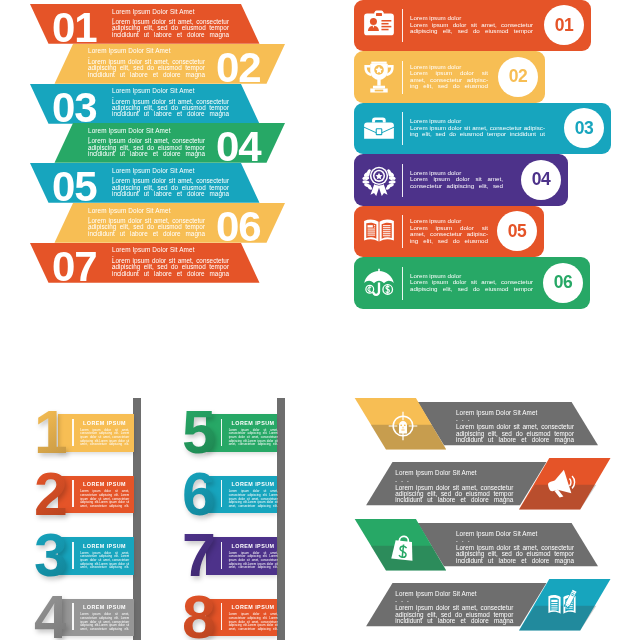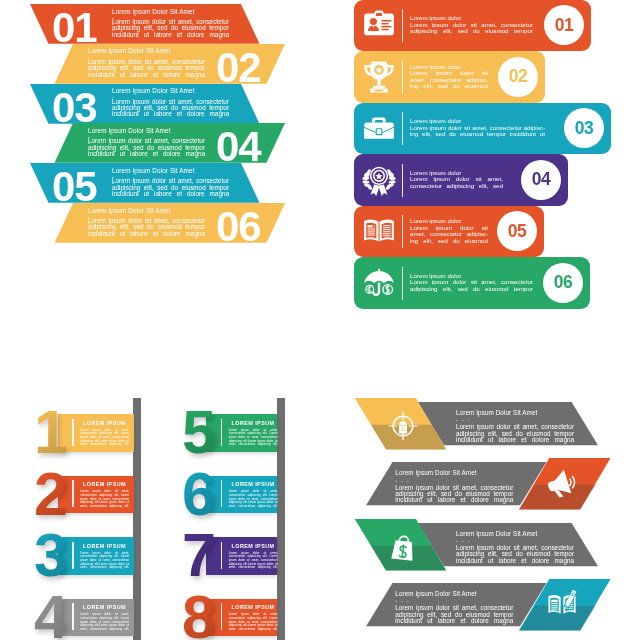--- a/index.html
+++ b/index.html
@@ -124,20 +124,31 @@
           <div class="rdots">- - -</div>
           <div class="rbody">Lorem ipsum dolor sit amet, consectetur adipiscing elit, sed do eiusmod tempor incididunt ut labore et dolore magna</div>
         </div>
       </div>
       <div class="rib" style="top: 203px;">
         <svg width="320" height="40.8">
           <polygon points="73,0 285,0 266.5,39.8 54.5,39.8" fill="#F7BE54"></polygon>
         </svg>
         <div class="rnum" style="left:216px">06</div>
         <div class="rtxt" style="left:88px">
+          <div class="rhead">Lorem Ipsum Dolor Sit Amet</div>
+          <div class="rdots">- - -</div>
+          <div class="rbody">Lorem ipsum dolor sit amet, consectetur adipiscing elit, sed do eiusmod tempor incididunt ut labore et dolore magna</div>
+        </div>
+      </div>
+      <div class="rib" style="top: 242.8px;">
+        <svg width="320" height="40.8">
+          <polygon points="30,0 241,0 259.5,39.8 48.5,39.8" fill="#E55428"></polygon>
+        </svg>
+        <div class="rnum" style="left:52px">07</div>
+        <div class="rtxt" style="left:112px">
           <div class="rhead">Lorem Ipsum Dolor Sit Amet</div>
           <div class="rdots">- - -</div>
           <div class="rbody">Lorem ipsum dolor sit amet, consectetur adipiscing elit, sed do eiusmod tempor incididunt ut labore et dolore magna</div>
         </div>
       </div>
     </div>
   <div class="panel" id="p2">
       <div class="bar" style="top: -0.5px; width: 237px; background: rgb(229, 84, 40);">
         <div class="bico"><svg viewBox="0 0 64 64" width="100%" height="100%">
             <path fill="#fff" d="M27.5 4.5h9a3.4 3.4 0 0 1 3.4 3.4v2.6h-15.8V7.9a3.4 3.4 0 0 1 3.4-3.4z"></path>

